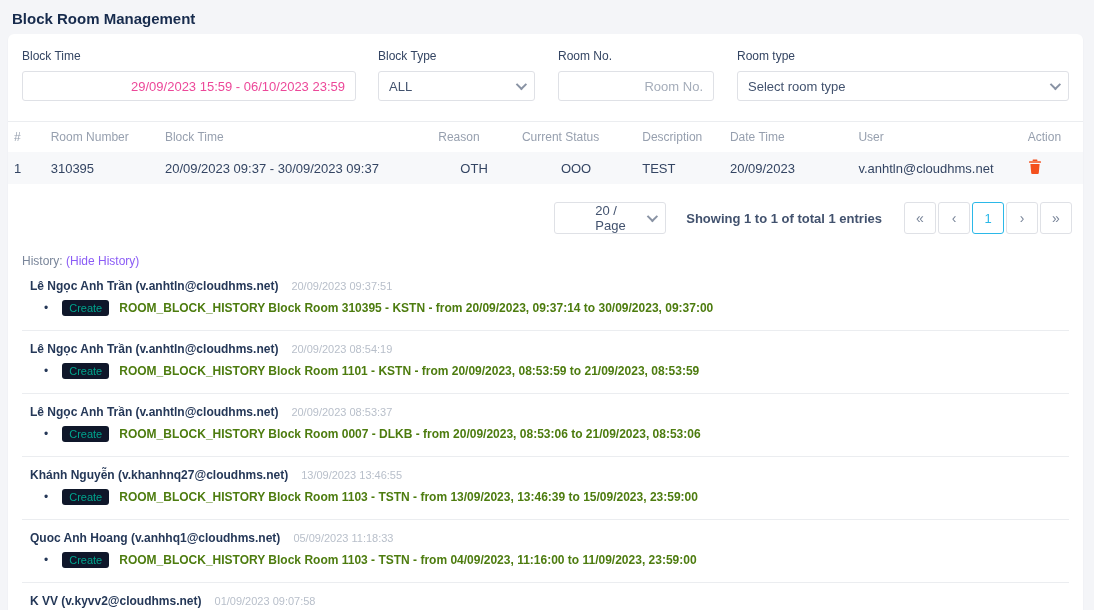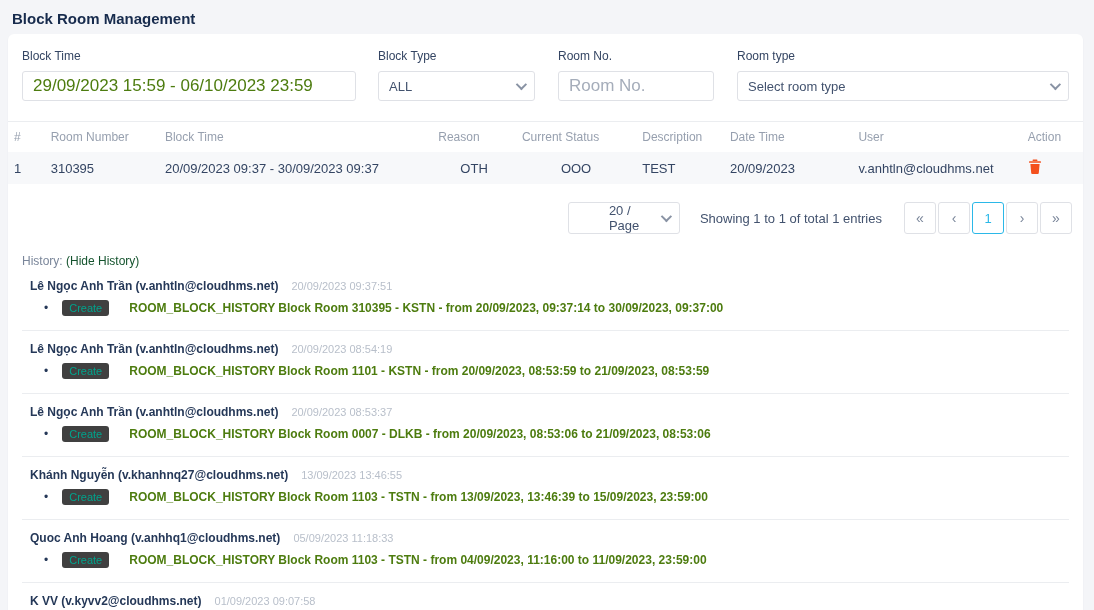--- a/index.html
+++ b/index.html
@@ -22,22 +22,22 @@
   
   .filters { display: flex; padding: 15px 14px 20px 14px; }
   .field { display: flex; flex-direction: column; }
   .field label { font-size: 12px; color: #344563; margin-bottom: 8px; }
   .control {
     height: 30px; border: 1px solid #dfe1e6; border-radius: 3px;
     background: #fff; display: flex; align-items: center;
     padding: 0 10px; font-size: 13px; color: #42526e;
   }
   .control input {
-    border: none; outline: none; width: 100%; font-size: 17px;
-    color: #4d7c0f; font-family: inherit; background: transparent;
+    border: none; outline: none; width: 100%; font-size: 13px;
+    color: #ec4899; font-family: inherit; background: transparent; text-align: right;
   }
   .control input::placeholder { color: #a5adba; }
   .select { justify-content: space-between; cursor: pointer; }
   .chev {
     width: 8px; height: 8px; border-right: 2px solid #8993a4;
     border-bottom: 2px solid #8993a4; transform: rotate(45deg) translateY(-2px);
     flex: 0 0 auto; margin-left: 8px;
   }
   .w-blocktime { width: 334px; margin-right: 22px; }
   .w-blocktype { width: 157px; margin-right: 23px; }
@@ -62,41 +62,41 @@
   th.c-date, td.c-date { width: 126px; }
   th.c-user, td.c-user { width: 166px; }
   th.c-action, td.c-action { width: 60px; }
   .trash-btn { cursor: pointer; display: inline-block; line-height: 0; }
   
   .pagination {
     display: flex; align-items: center; justify-content: flex-end;
     padding: 18px 11px 0 14px;
   }
   .pagesize { width: 112px; height: 32px; padding-left: 40px; }
-  .showing { font-size: 13px; color: #42526e; margin: 0 20px 0 20px; white-space: nowrap; }
+  .showing { font-size: 13px; color: #42526e; margin: 0 20px 0 20px; white-space: nowrap; font-weight: bold; }
   .pager { display: flex; }
   .pg-btn {
     width: 32px; height: 32px; border: 1px solid #dfe1e6; border-radius: 3px;
     background: #fff; color: #7a869a; font-size: 14px; margin-left: 2px;
     display: flex; align-items: center; justify-content: center; cursor: pointer;
   }
   .pg-btn.active { border-color: #2bb8e8; color: #2bb8e8; font-size: 13px; }
   
   .history { padding: 20px 14px 0 14px; }
   .history-head { font-size: 12px; color: #7a869a; }
-  .history-toggle { color: #14532d; cursor: pointer; text-decoration: none; }
+  .history-toggle { color: #8b5cf6; cursor: pointer; text-decoration: none; }
   .entry { padding: 11px 0 14px 8px; border-bottom: 1px solid #ebedf0; }
   .entry-head { display: flex; align-items: baseline; }
   .entry-user { font-size: 12px; font-weight: bold; color: #253858; }
   .entry-ts { font-size: 11px; color: #b8bfca; margin-left: 13px; }
   .entry-line { display: flex; align-items: center; margin-top: 7px; padding-left: 14px; }
   .bullet { font-size: 12px; color: #253858; margin-right: 14px; }
   .badge {
-    font-size: 11px; color: #00a38c; background: #404040;
-    padding: 2px 7px; border-radius: 3px; margin-right: 20px;
+    font-size: 11px; color: #00a38c; background: #0f172a;
+    padding: 2px 7px; border-radius: 3px; margin-right: 10px;
   }
   .entry-detail { font-size: 12px; font-weight: bold; color: #4d7c0f; white-space: nowrap; text-align: center; }
 </style>
 </head>
 <body>
 
 <div class="page-title">Block Room Management</div>
 
 <div class="card">
 

